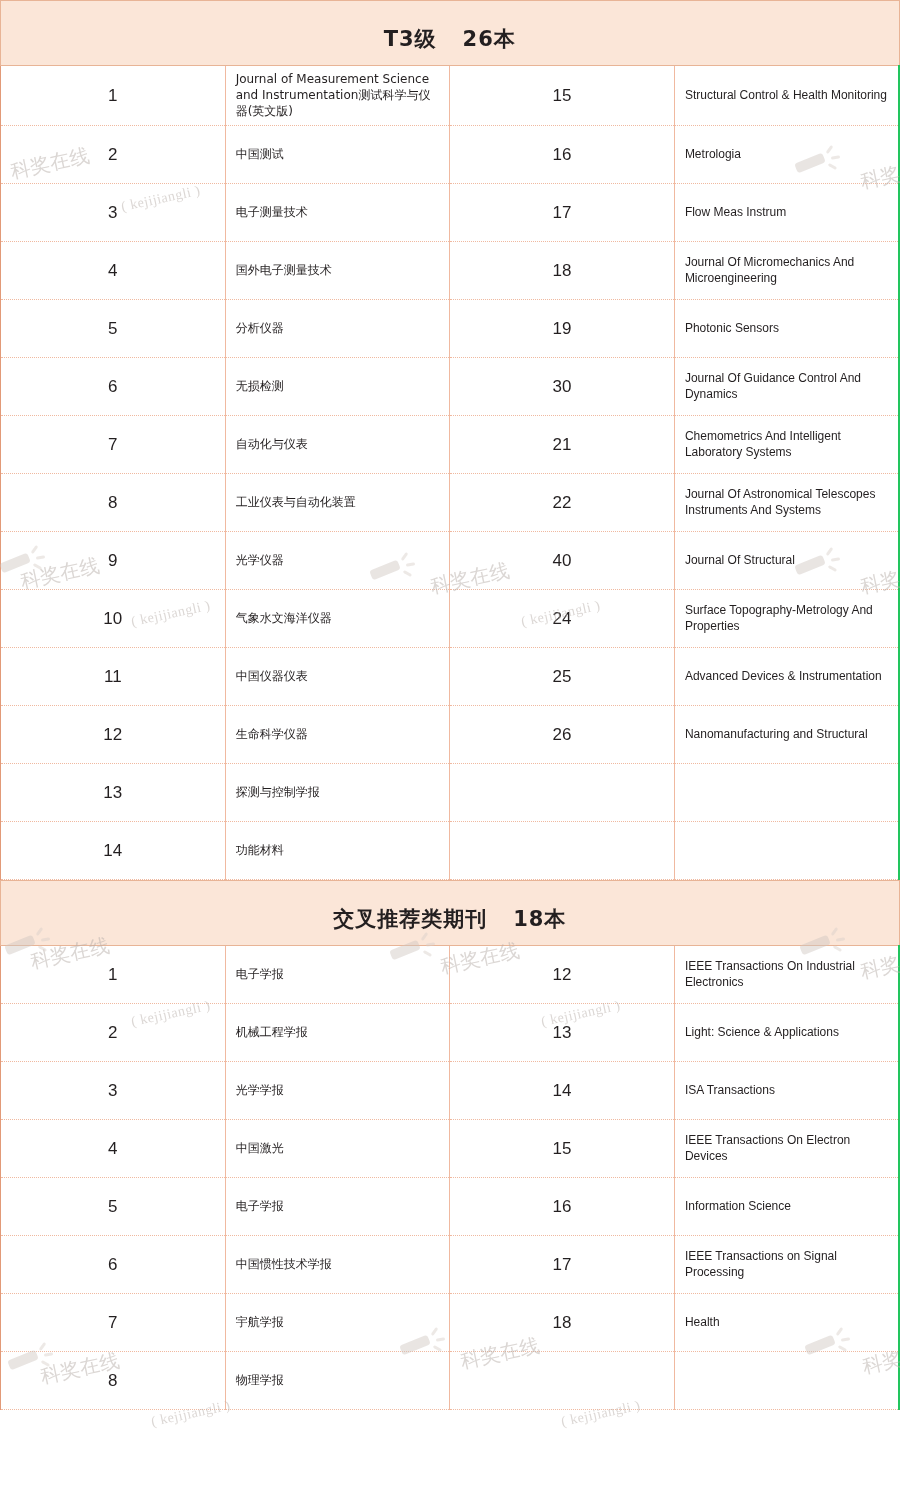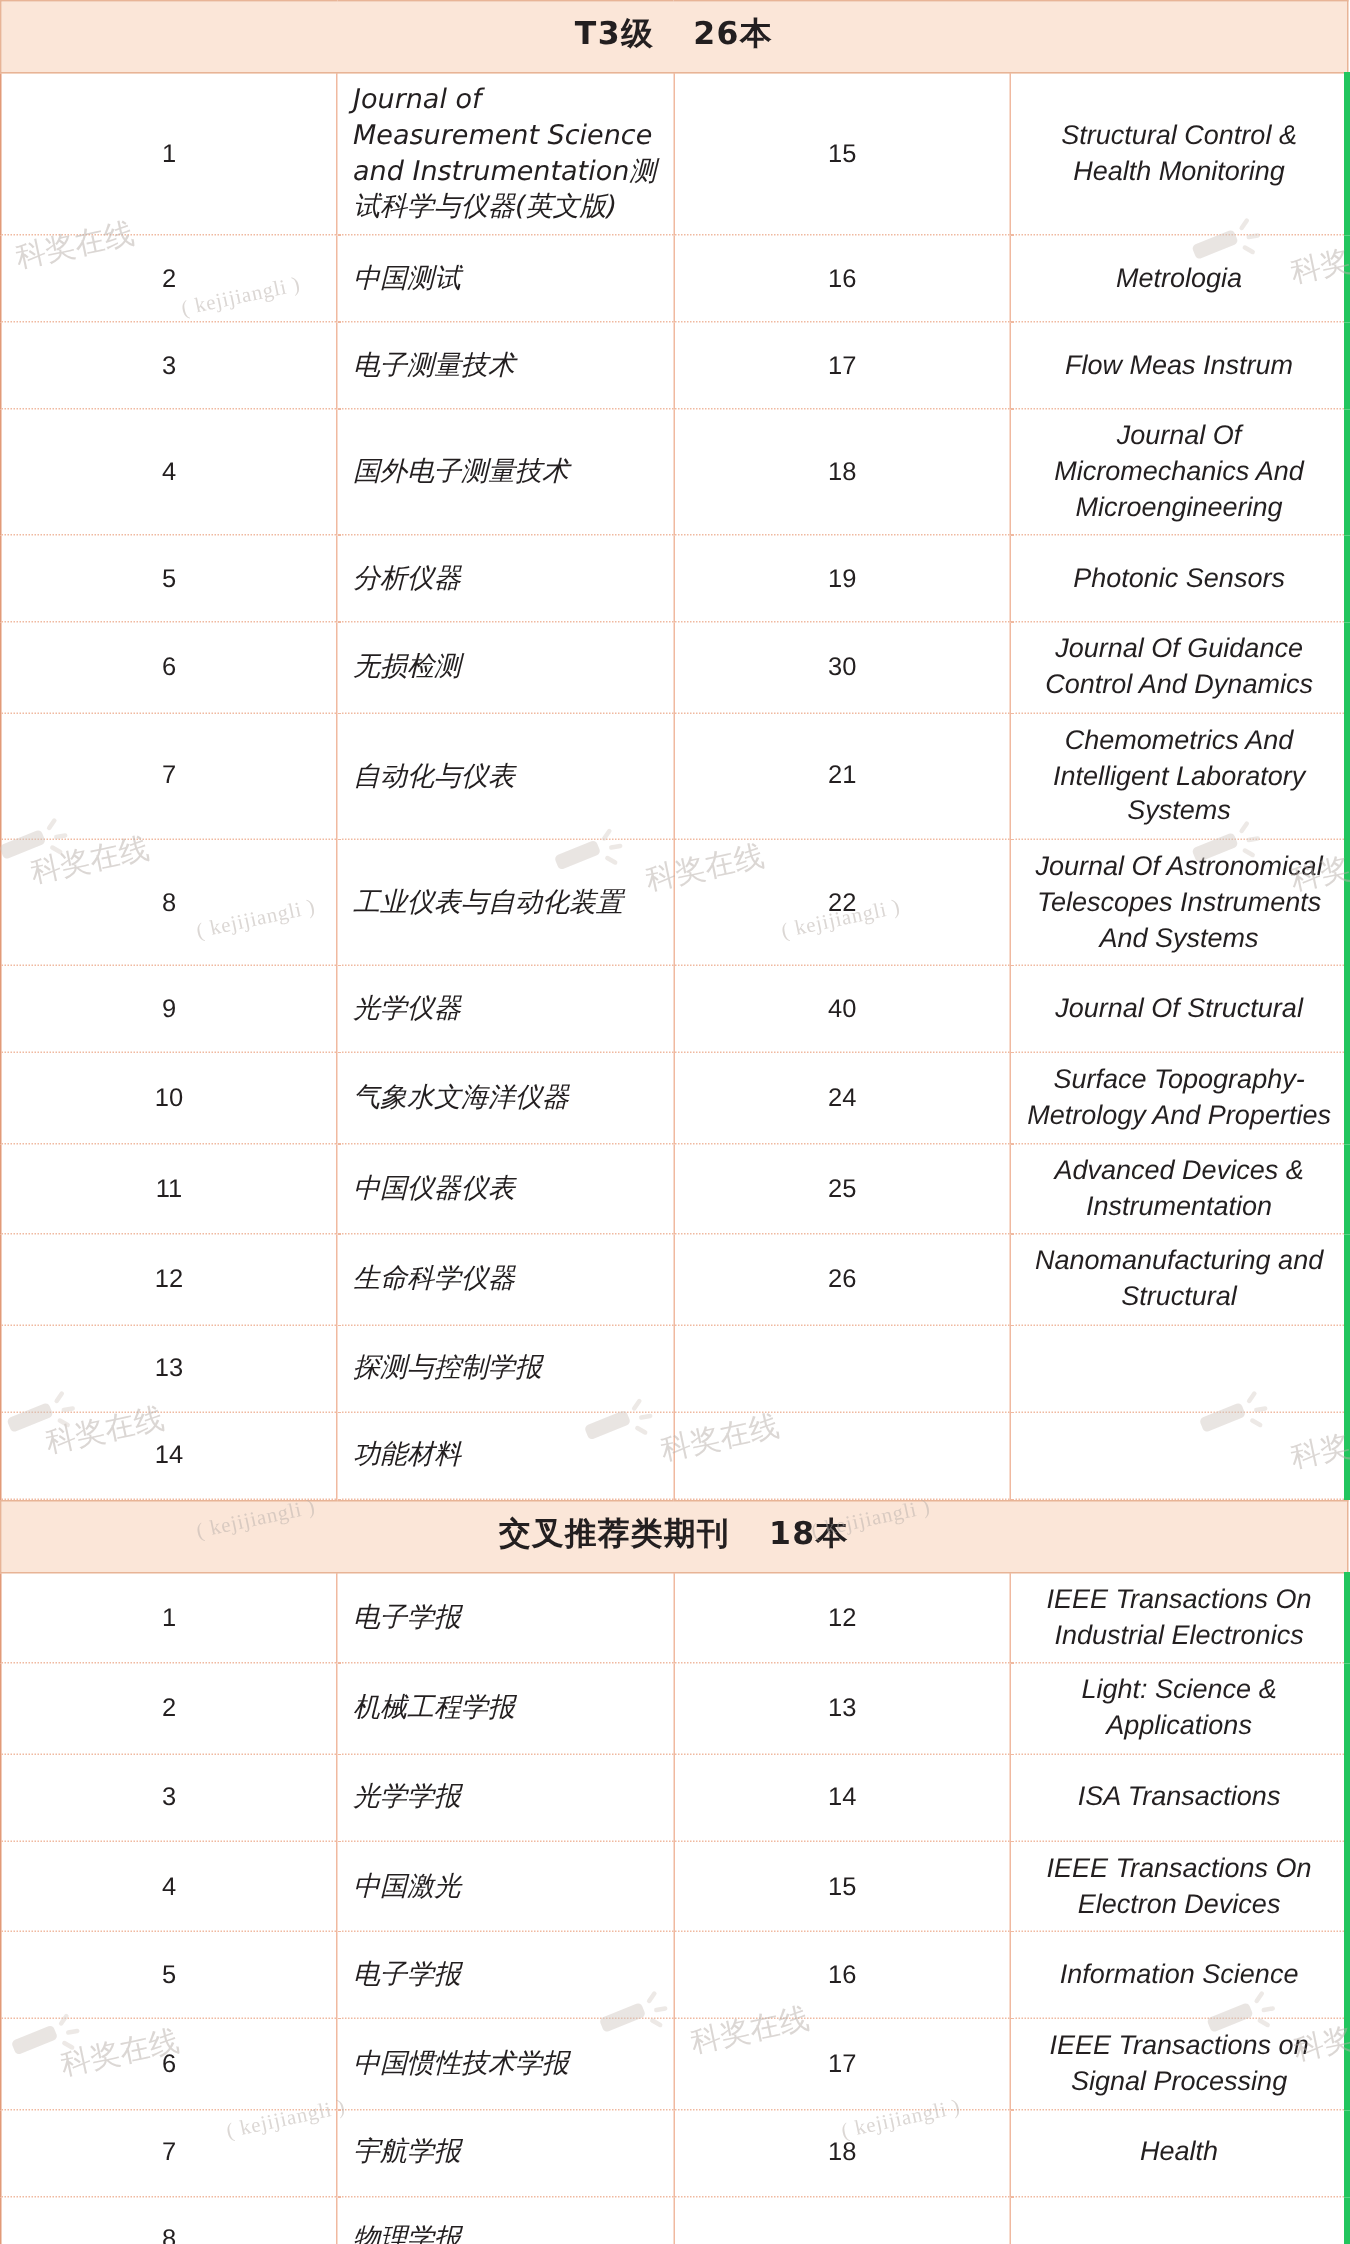--- a/index.html
+++ b/index.html
@@ -23,21 +23,21 @@
     width: 900px;
     border-collapse: collapse;
     table-layout: fixed;
   }
   .section-head td {
     background: #fbe6d8;
     text-align: center;
     font-size: 21px;
     font-weight: bold;
     letter-spacing: 1px;
-    padding: 7px 0 12px 0;
+    padding: 24px 0 12px 0;
     border-left: 1px solid #e8b496;
     border-right: 1px solid #e8b496;
     border-top: 1px solid #e8b496;
     border-bottom: 1px solid #e8b496;
     color: #231f20;
   }
   .section-head .gap {
     display: inline-block;
     width: 26px;
   }
@@ -45,34 +45,33 @@
     width: 52px;
     text-align: center;
     font-size: 17px;
     border: 1px solid #f0b9a0;
     border-top-style: dotted;
     border-bottom-style: dotted;
     color: #231f20;
     vertical-align: middle;
   }
   td.name {
-    font-size: 18px;
+    font-size: 12px;
     padding: 6px 8px 6px 10px;
     border: 1px solid #f0b9a0;
     border-top-style: dotted;
     border-bottom-style: dotted;
     line-height: 1.32;
     vertical-align: middle;
     color: #231f20;
-    font-style: italic;
   }
   td.name.left { width: 337px; }
   td.name.right { width: 450px; }
   td.num.leftnum { border-left: 1px solid #e29a78; }
-  td.name.right { border-right: 4px solid #22c55e; text-align: center; }
+  td.name.right { border-right: 2px solid #22c55e; }
   tr.row td { height: 45px; }
   .cjk {
     font-family: "DejaVu Sans", "Liberation Sans", sans-serif;
   }
 
   
   .wm {
     position: absolute;
     pointer-events: none;
     opacity: 0.5;

